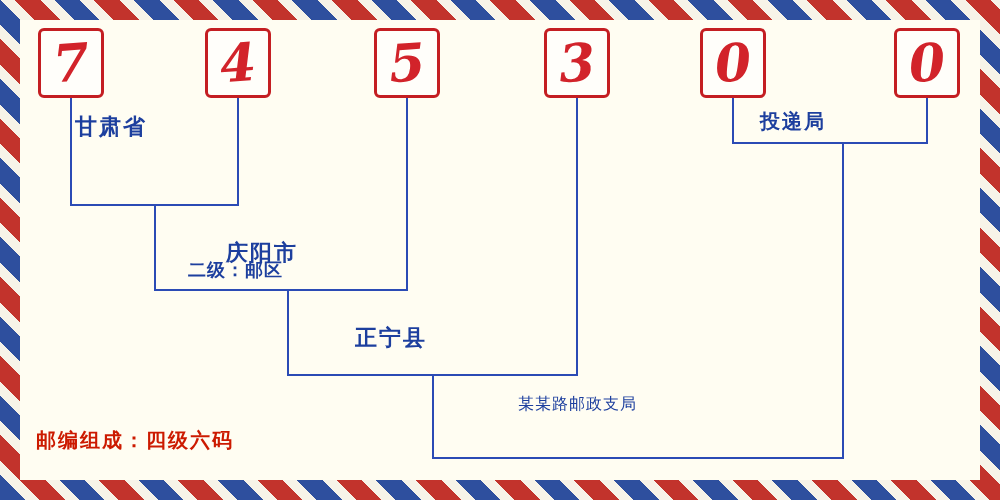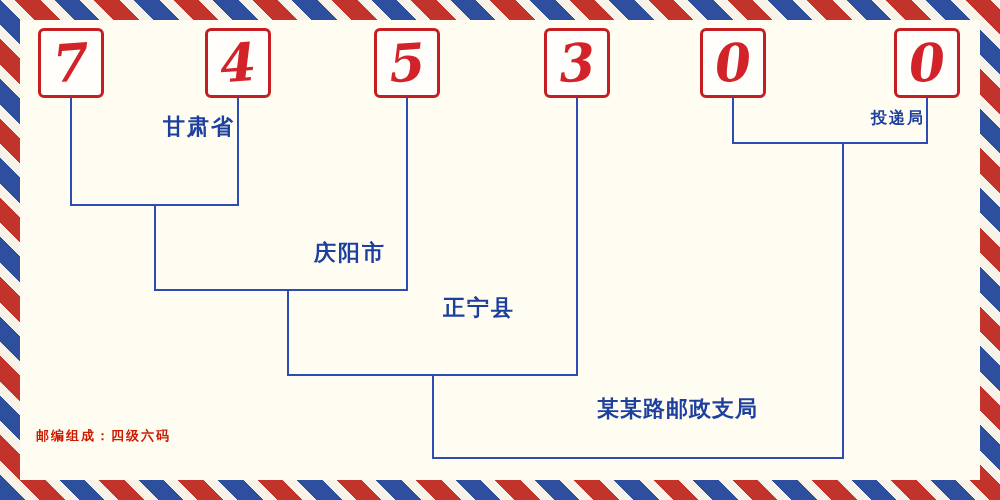--- a/index.html
+++ b/index.html
@@ -36,27 +36,27 @@
     display:flex; align-items:center; justify-content:center;
   }
   .digit{
     font-family:"DejaVu Serif","Liberation Serif",serif;
     font-style:italic; font-weight:700;
     font-size:52px; color:var(--digit-red);
     transform:rotate(-4deg); line-height:1;
   }
   .vl{ position:absolute; width:2px; background:var(--line-blue); }
   .hl{ position:absolute; height:2px; background:var(--line-blue); }
-  .lbl{ position:absolute; color:var(--label-blue); text-align:right; }
+  .lbl{ position:absolute; color:var(--label-blue); text-align:left; }
   .lbl-name{ font-size:22px; font-weight:700; letter-spacing:2px; }
   .lbl-desc{ font-size:18px; font-weight:700; line-height:25px; letter-spacing:1px; }
-  .lbl-small-name{ font-size:22px; font-weight:700; letter-spacing:1px; }
+  .lbl-small-name{ font-size:16px; font-weight:400; letter-spacing:1px; }
   .composition{
     position:absolute; left:36px; top:427px;
-    color:#cc1a00; font-size:13px; font-weight:700; letter-spacing:2px;
+    color:#cc1a00; font-size:20px; font-weight:700; letter-spacing:2px;
   }
 </style>
 </head>
 <body>
 
 <div class="frame">
   <div class="canvas"></div>
 
   <div class="digit-box" style="left:38px">
     <span class="digit">7</span>
@@ -93,21 +93,22 @@
   <div class="vl" style="left:926px; top:98px;  height:46px;"></div>
   <div class="hl" style="left:732px; top:142px; width:196px;"></div>
 
   <div class="vl" style="left:432px; top:374px; height:85px;"></div>
   <div class="vl" style="left:842px; top:142px; height:317px;"></div>
   <div class="hl" style="left:432px; top:457px; width:412px;"></div>
 
   <div class="lbl lbl-name" style="left:75px;  top:112px; width:160px;">甘肃省</div>
 
   <div class="lbl lbl-name" style="left:226px; top:226px; width:160px;margin-top:12px;">庆阳市</div>
+  <div class="lbl lbl-desc" style="left:188px; top:257px; width:200px;">二级：邮区</div>
 
-  <div class="lbl lbl-name" style="left:355px; top:293px; width:160px;">正宁县</div>
+  <div class="lbl lbl-name" style="left:355px; top:323px; width:160px;">正宁县</div>
 
   <div class="lbl lbl-small-name" style="left:518px; top:394px; width:240px;">某某路邮政支局</div>
 
-  <div class="lbl lbl-name" style="left:760px; top:108px; width:165px; font-size:16px;">投递局</div>
+  <div class="lbl lbl-name" style="left:760px; top:108px; width:165px; font-size:20px;">投递局</div>
 
   <div class="composition">邮编组成：四级六码</div>
 </div>
 
 </body></html>

